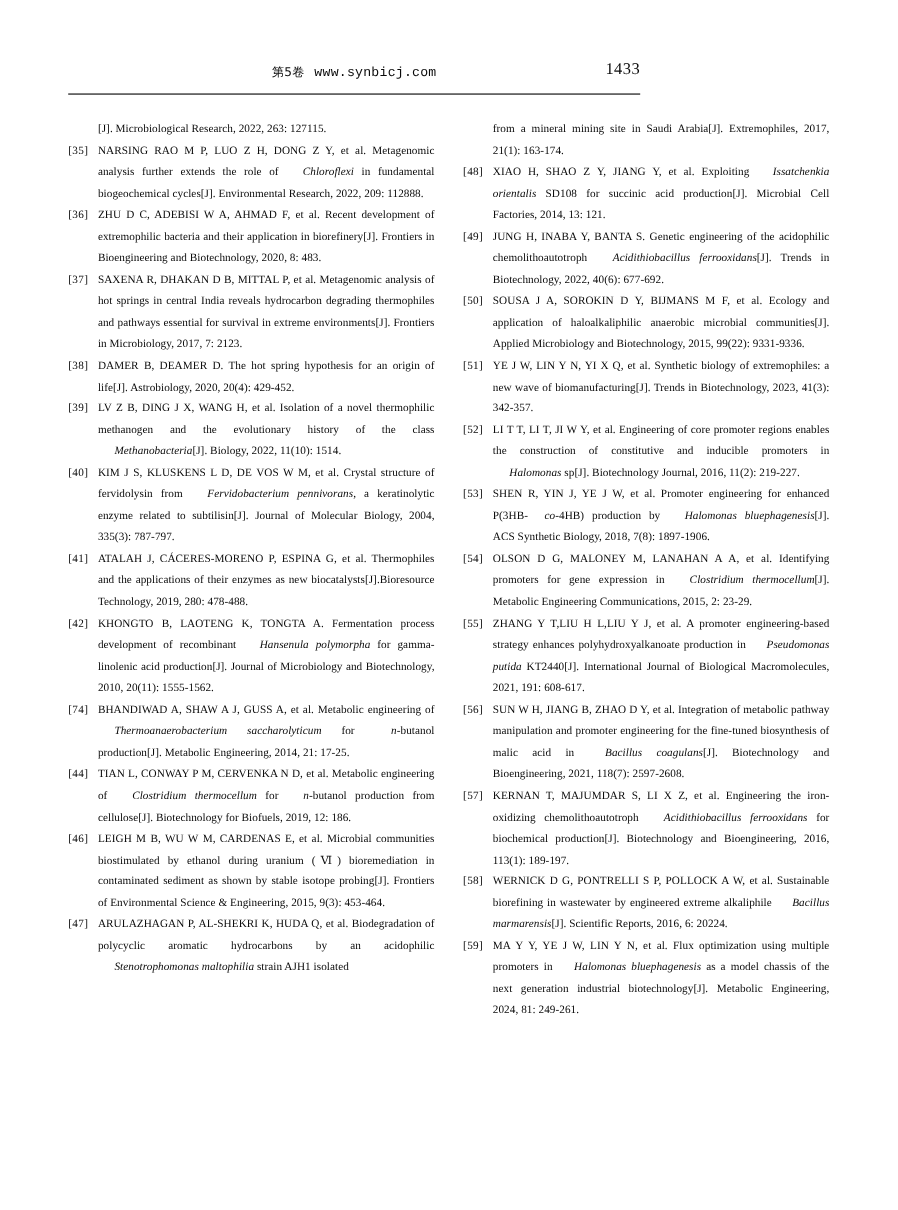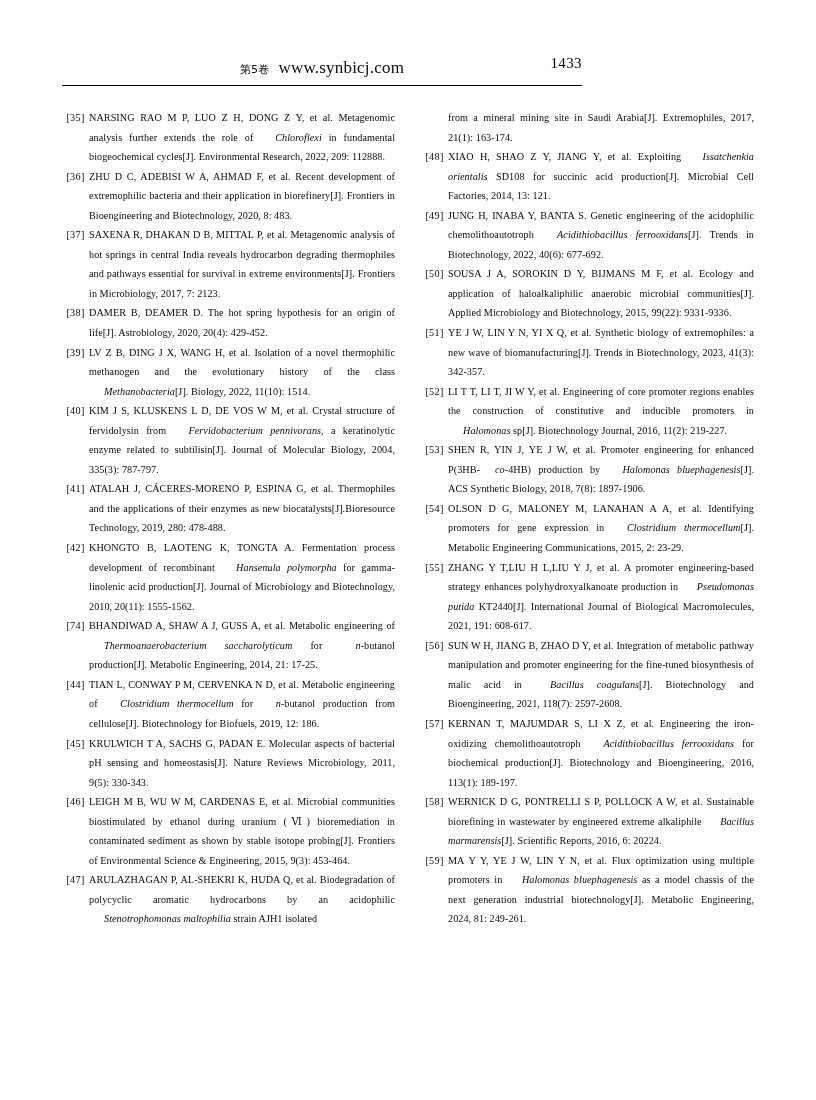--- a/index.html
+++ b/index.html
@@ -40,22 +40,22 @@
     align-items: baseline;
     gap: 9px;
     font-size: 11.5px;
     letter-spacing: 0.2px;
   }
   .runhead-vol {
     font-family: "DejaVu Sans", "Liberation Sans", sans-serif;
     font-size: 11px;
   }
   .runhead-url {
-    font-family: Liberation Serif, serif;
-    font-size: 17px;
+    font-family: Liberation Mono, monospace;
+    font-size: 12px;
   }
   .runhead-pageno {
     position: absolute;
     right: 0;
     top: -3px;
     font-size: 15px;
     letter-spacing: 0.4px;
   }
   .rule {
     position: absolute;
@@ -81,21 +81,21 @@
 
   .ref {
     display: flex;
     font-size: 10.2px;
     line-height: 19.55px;
     margin: 0;
   }
   .ref-num {
     flex: 0 0 27px;
     width: 27px;
-    text-align: center;
+    text-align: left;
     white-space: nowrap;
     letter-spacing: 0.3px;
   }
   .ref-body {
     flex: 1 1 auto;
     text-align: justify;
     text-justify: inter-word;
     hyphens: none;
     letter-spacing: 0.05px;
   }
@@ -114,20 +114,24 @@
       <span class="runhead-vol">第5卷</span>
       <span class="runhead-url">www.synbicj.com</span>
     </div>
     <div class="runhead-pageno">1433</div>
   </div>
 
   <div class="rule"></div>
 
   <div class="columns">
     <div class="col" id="col-0">
+        <div class="ref cont">
+          <span class="ref-num"></span>
+          <span class="ref-body">[J]. Microbiological Research, 2022, 263: 127115.</span>
+        </div>
         <div class="ref">
           <span class="ref-num">[35]</span>
           <span class="ref-body">NARSING RAO M P, LUO Z H, DONG Z Y, et al. Metagenomic analysis further extends the role of <i>Chloroflexi</i> in fundamental biogeochemical cycles[J]. Environmental Research, 2022, 209: 112888.</span>
         </div>
         <div class="ref">
           <span class="ref-num">[36]</span>
           <span class="ref-body">ZHU D C, ADEBISI W A, AHMAD F, et al. Recent development of extremophilic bacteria and their application in biorefinery[J]. Frontiers in Bioengineering and Biotechnology, 2020, 8: 483.</span>
         </div>
         <div class="ref">
           <span class="ref-num">[37]</span>
@@ -153,24 +157,20 @@
           <span class="ref-num">[42]</span>
           <span class="ref-body">KHONGTO B, LAOTENG K, TONGTA A. Fermentation process development of recombinant <i>Hansenula polymorpha</i> for gamma-linolenic acid production[J]. Journal of Microbiology and Biotechnology, 2010, 20(11): 1555-1562.</span>
         </div>
         <div class="ref">
           <span class="ref-num">[74]</span>
           <span class="ref-body">BHANDIWAD A, SHAW A J, GUSS A, et al. Metabolic engineering of <i>Thermoanaerobacterium saccharolyticum</i> for <i>n</i>-butanol production[J]. Metabolic Engineering, 2014, 21: 17-25.</span>
         </div>
         <div class="ref">
           <span class="ref-num">[44]</span>
           <span class="ref-body">TIAN L, CONWAY P M, CERVENKA N D, et al. Metabolic engineering of <i>Clostridium thermocellum</i> for <i>n</i>-butanol production from cellulose[J]. Biotechnology for Biofuels, 2019, 12: 186.</span>
-        </div>
-        <div class="ref">
-          <span class="ref-num">[45]</span>
-          <span class="ref-body">KRULWICH T A, SACHS G, PADAN E. Molecular aspects of bacterial pH sensing and homeostasis[J]. Nature Reviews Microbiology, 2011, 9(5): 330-343.</span>
         </div>
         <div class="ref">
           <span class="ref-num">[46]</span>
           <span class="ref-body">LEIGH M B, WU W M, CARDENAS E, et al. Microbial communities biostimulated by ethanol during uranium (Ⅵ) bioremediation in contaminated sediment as shown by stable isotope probing[J]. Frontiers of Environmental Science &amp; Engineering, 2015, 9(3): 453-464.</span>
         </div>
         <div class="ref">
           <span class="ref-num">[47]</span>
           <span class="ref-body">ARULAZHAGAN P, AL-SHEKRI K, HUDA Q, et al. Biodegradation of polycyclic aromatic hydrocarbons by an acidophilic <i>Stenotrophomonas maltophilia</i> strain AJH1 isolated</span>
         </div>
       </div>

